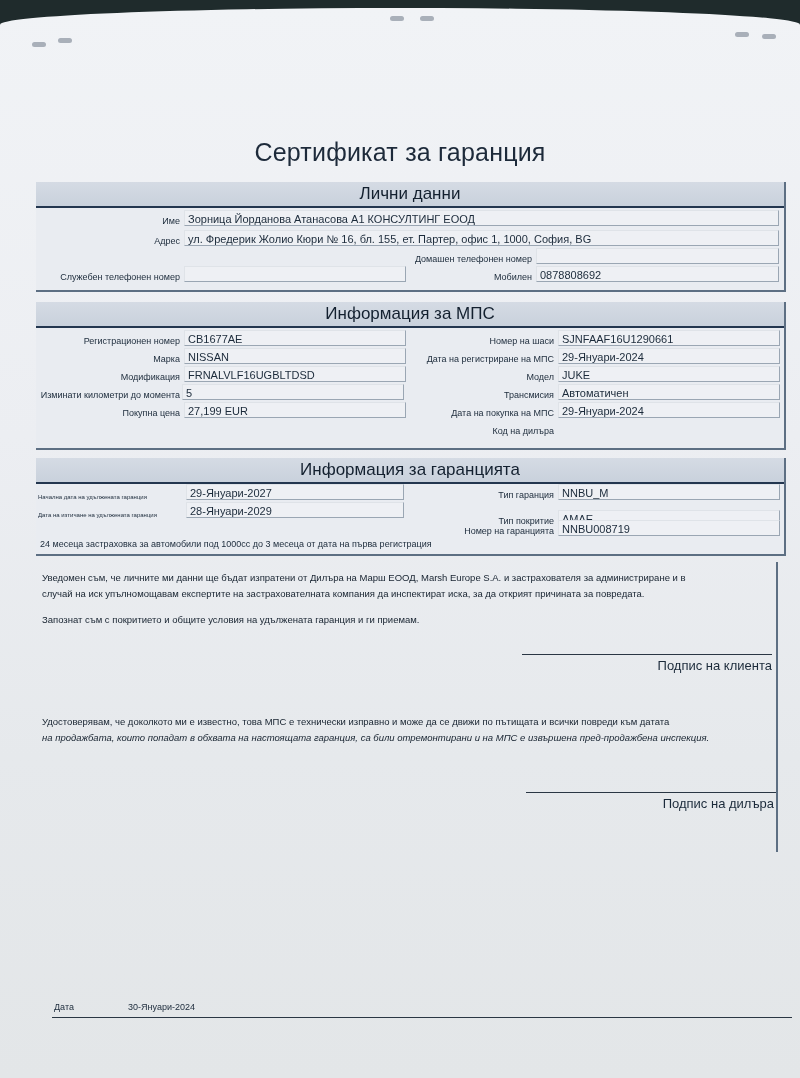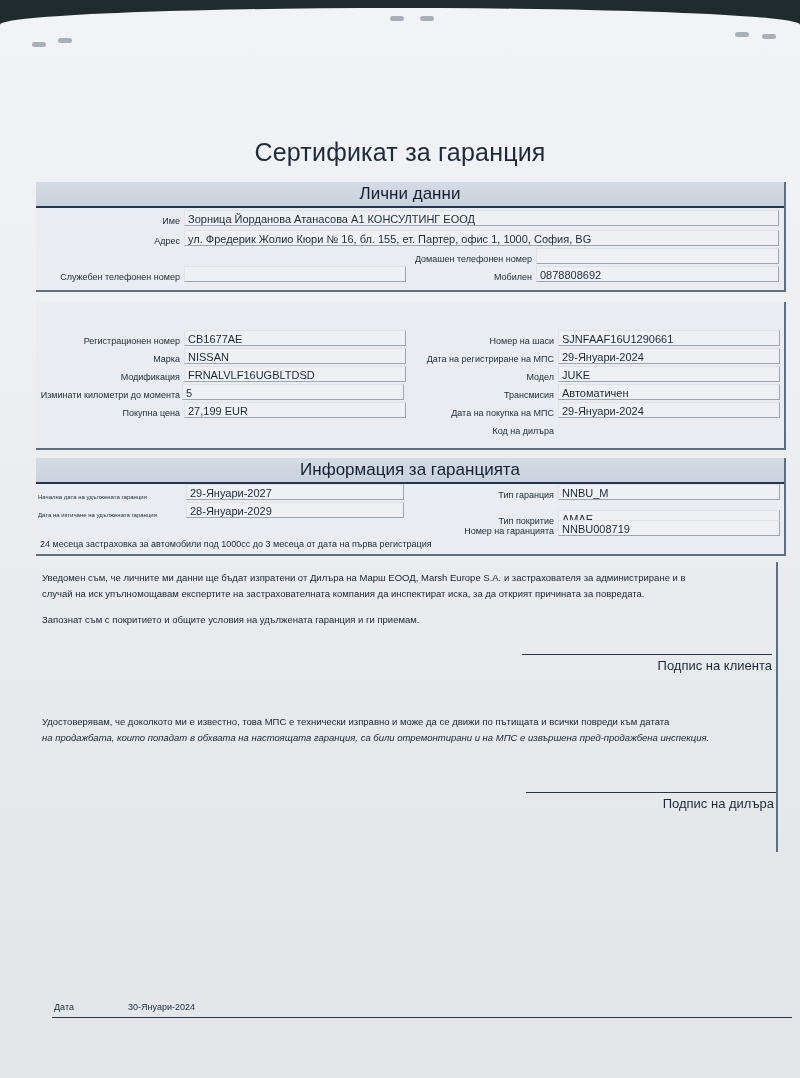--- a/index.html
+++ b/index.html
@@ -82,20 +82,21 @@
     <div class="lbl" style="width:144px;">Служебен телефонен номер</div>
     <div class="fld" style="width:222px;"></div>
   </div>
   <div class="row" style="left:300px;top:84px;">
     <div class="lbl" style="width:196px;">Мобилен</div>
     <div class="fld" style="width:243px;">0878808692</div>
   </div>
 </div>
 
 <div class="section" style="top:302px;height:146px;">
+  <div class="sec-head">Информация за МПС</div>
   <div class="row" style="left:0;top:28px;">
     <div class="lbl" style="width:144px;">Регистрационен номер</div>
     <div class="fld" style="width:222px;">CB1677AE</div>
   </div>
   <div class="row" style="left:0;top:46px;">
     <div class="lbl" style="width:144px;">Марка</div>
     <div class="fld" style="width:222px;">NISSAN</div>
   </div>
   <div class="row" style="left:0;top:64px;">
     <div class="lbl" style="width:144px;">Модификация</div>

